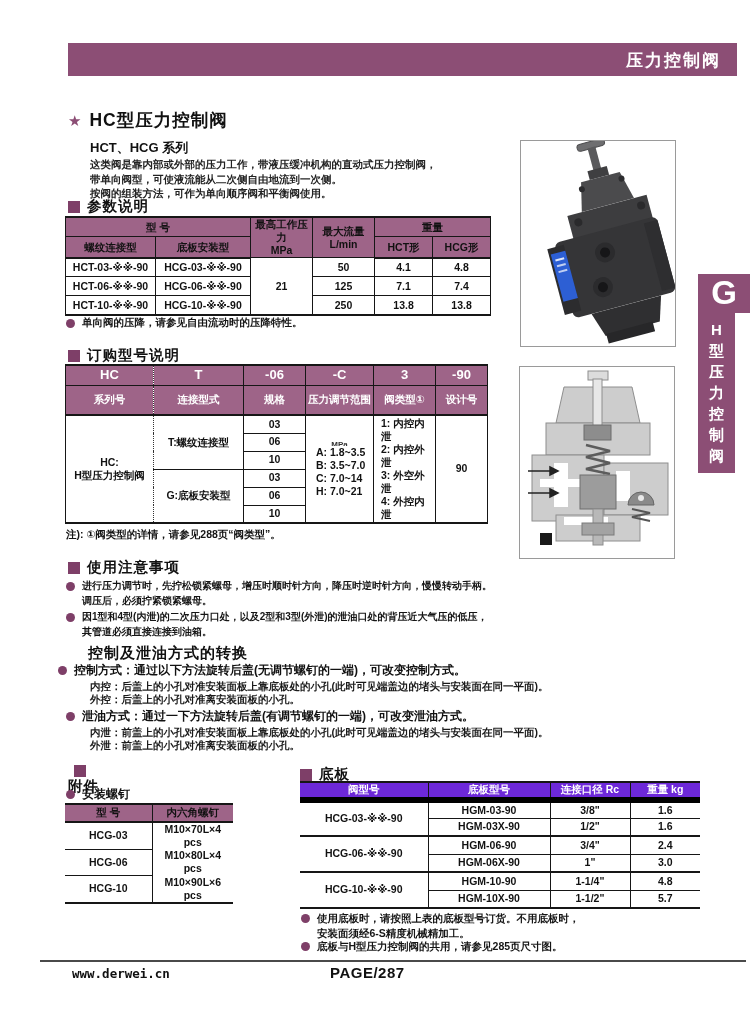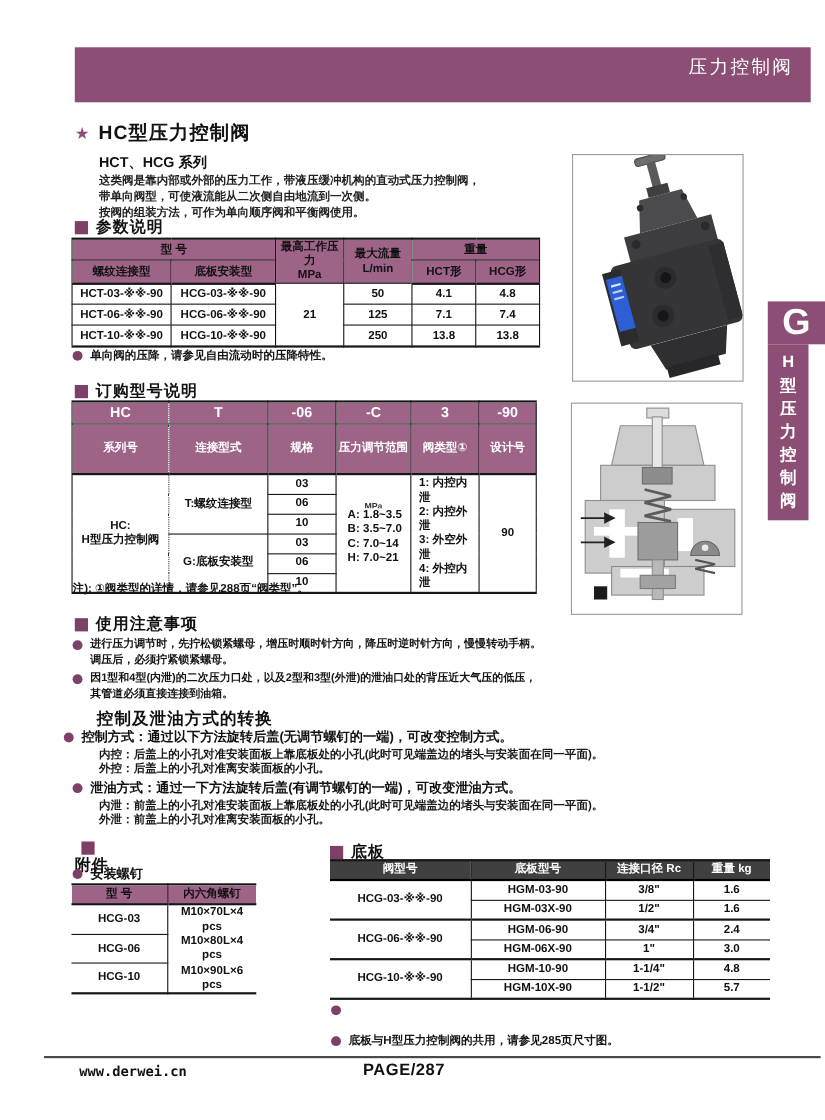--- a/index.html
+++ b/index.html
@@ -1,22 +1,22 @@
 <!DOCTYPE html>
 <html><head>
 <meta charset="utf-8">
 <style>
   html,body{margin:0;padding:0;background:#fff;}
   body{font-family:"Liberation Sans","DejaVu Sans",sans-serif;color:#111;}
   .page{position:relative;width:750px;height:1018px;background:#fff;overflow:hidden;}
   .abs{position:absolute;}
 
   
-  .banner{left:68px;top:43px;width:669px;height:50px;background:#8c4e75;color:#fff;
-          font-size:17px;font-weight:normal;text-align:right;line-height:36px;padding-right:16px;box-sizing:border-box;letter-spacing:2px;}
+  .banner{left:68px;top:43px;width:669px;height:33px;background:#8c4e75;color:#fff;
+          font-size:17px;font-weight:bold;text-align:right;line-height:36px;padding-right:16px;box-sizing:border-box;letter-spacing:2px;}
   .gbox{left:698px;top:274px;width:52px;height:39px;background:#8c4e75;color:#fff;
         font-size:33px;font-weight:bold;text-align:center;line-height:38px;}
   .gstrip{left:698px;top:313px;width:37px;height:160px;background:#8c4e75;}
   .vlabel{width:16px;margin:6px auto 0;font-size:15px;font-weight:bold;color:#fff;line-height:21px;
           text-align:center;word-break:break-all;}
 
   
   .titlerow{left:68px;top:108px;display:flex;align-items:baseline;gap:8px;}
   .star{color:#8c4e75;font-size:15px;}
   .doctitle{font-size:17.5px;font-weight:bold;letter-spacing:1px;}
@@ -45,21 +45,21 @@
   .t2 tr.hd2 td{border-bottom:2px solid #161616;}
   .dotR{border-right:1px dotted #333 !important;}
   .dotL{border-left:1px dotted #333 !important;}
   .cellL{text-align:left;padding-left:8px;}
   .clipunit{height:6px;overflow:hidden;font-size:8px;line-height:9px;color:#333;}
   .t3,.t4{border-top:2px solid #161616;border-bottom:2px solid #161616;border-left:none;border-right:none;}
   .t3 td,.t4 td{border:1px solid #161616;}
   .t3 td:first-child,.t4 td:first-child{border-left:none;}
   .t3 td:last-child,.t4 td:last-child{border-right:none;}
   .t3 tr.hd td{background:#9e6488;border-bottom:2px solid #161616;}
-  .t4 tr.hd td{background:#404040;color:#fff;border-bottom:2px solid #000000;}
+  .t4 tr.hd td{background:#6d28d9;color:#fff;border-bottom:6px solid #000000;}
   .t3 td.nb{border-top:none;border-bottom:none;}
   .t4 tr.gs td{border-top:2px solid #161616;}
 
   
   .frame{border:1px solid #9a9a9a;background:#fff;box-sizing:border-box;}
 
   
   .fline{left:40px;top:960px;width:706px;height:2px;background:#4a4a4a;}
   .fsite{left:72px;top:966px;font-family:"DejaVu Sans Mono","Liberation Mono",monospace;font-size:12.5px;font-weight:bold;}
   .fpage{left:330px;top:964px;font-size:15px;font-weight:bold;letter-spacing:0.5px;}
@@ -168,21 +168,21 @@
       </colgroup>
     <tbody>
         <tr class="hd code" style="height:20px;">
       <td class="dotR">HC</td>
       <td class="dotL">T</td>
       <td>-06</td>
       <td>-C</td>
       <td>3</td>
       <td>-90</td>
     </tr>
-    <tr class="hd hd2" style="height:46px;">
+    <tr class="hd hd2" style="height:30px;">
       <td class="dotR">系列号</td>
       <td class="dotL">连接型式</td>
       <td>规格</td>
       <td>压力调节范围</td>
       <td>阀类型①</td>
       <td>设计号</td>
     </tr>
     <tr style="height:18px;">
       <td rowspan="6" class="dotR">
         <div>HC:</div>
@@ -341,20 +341,24 @@
     <tr style="height:18px;">
       <td>HGM-10X-90</td>
       <td>1-1/2"</td>
       <td>5.7</td>
     </tr>
   </tbody>
     </table>
 
   <div class="abs brow" style="left:301px;top:911px;width:430px;">
     <span class="blt"></span>
+    <div class="btxt" style="font-size:10.5px;">
+      <div>使用底板时，请按照上表的底板型号订货。不用底板时，</div>
+      <div>安装面须经6-S精度机械精加工。</div>
+    </div>
   </div>
   <div class="abs brow" style="left:301px;top:939px;width:430px;">
     <span class="blt"></span>
     <span class="btxt" style="font-size:10.5px;">底板与H型压力控制阀的共用，请参见285页尺寸图。</span>
   </div>
 
   <div class="abs frame" style="left:520px;top:140px;width:156px;height:207px;">
     <svg width="154" height="205" viewBox="0 0 154 205">
       <g transform="rotate(-15 78 112)">
         <rect x="84" y="2" width="28" height="7" rx="3" fill="#6e6e70" stroke="#4c4c4e"></rect>

